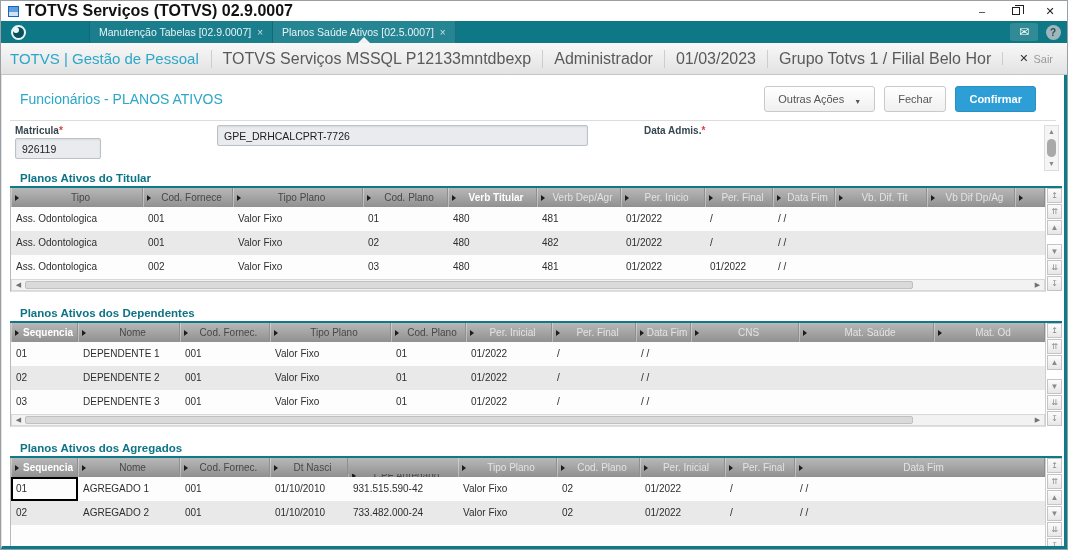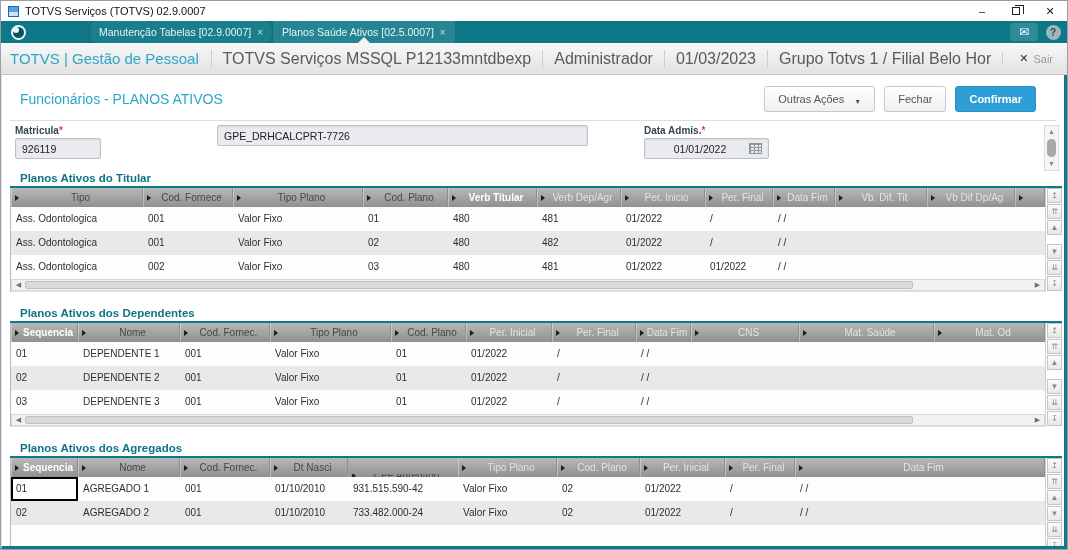--- a/index.html
+++ b/index.html
@@ -5,38 +5,38 @@
   * { margin:0; padding:0; box-sizing:border-box; }
   html,body { width:1068px; height:550px; overflow:hidden;
     font-family:"Liberation Sans","DejaVu Sans",sans-serif; background:#fff; }
   .window { width:1068px; height:550px; border:1px solid #98a0a6;
     display:flex; flex-direction:column; }
 
   
   .win-titlebar { height:20px; background:#fff; display:flex; align-items:center; flex:none; }
   .win-app-icon { width:11px; height:11px; margin:0 6px 0 7px; border:1px solid #1565c0;
     background:linear-gradient(#5ea0dc 0 5px,#cfe3f5 5px); }
-  .win-title { font-size:11px; color:#111; }
+  .win-title { font-size:16px; color:#111;font-weight:bold; }
   .win-spacer { flex:1; }
   .win-btn { width:34px; height:20px; display:flex; align-items:center; justify-content:center;
     font-size:11px; color:#222; }
   .restore-box { width:8px; height:8px; border:1px solid #222; position:relative; background:#fff; }
   .restore-box::before { content:""; position:absolute; top:-3px; left:2px; width:8px; height:8px;
     border:1px solid #222; border-left:none; border-bottom:none; }
 
   
   .tab-bar { height:22px; background:var(--teal,#0e7886); display:flex; align-items:stretch; flex:none; }
   .logo-btn { width:34px; display:flex; align-items:center; justify-content:center; }
   .logo-circle { width:15px; height:15px; border:2px solid #eaf6f8; border-radius:50%;
     background:#07505c; position:relative; }
   .logo-circle::after { content:""; position:absolute; top:0; left:0; width:6px; height:6px;
     background:#eaf6f8; border-radius:50%; }
   .tab { display:flex; align-items:center; padding:0 9px; font-size:10.5px; color:#e7f3f5;
     background:rgba(255,255,255,.05); border-right:1px solid rgba(0,0,0,.18); position:relative; }
-  .tab.first { margin-left:54px; border-left:1px solid rgba(0,0,0,.18);border-radius:8px; }
+  .tab.first { margin-left:54px; border-left:1px solid rgba(0,0,0,.18); }
   .tab .tab-close { margin-left:6px; color:rgba(255,255,255,.75); font-size:10px; }
   .tab.active { background:rgba(255,255,255,.10); }
   .tab.active::after { content:""; position:absolute; bottom:0; left:50%; margin-left:-6px;
     border-left:6px solid transparent; border-right:6px solid transparent; border-bottom:6px solid #f2f2f2; }
   .tabbar-spacer { flex:1; }
   .mail-btn { width:28px; margin:2px 1px; display:flex; align-items:center; justify-content:center;
     background:rgba(255,255,255,.14); border-radius:3px; color:#fff; font-size:12px; }
   .help-btn { width:28px; display:flex; align-items:center; justify-content:center; }
   .help-circle { width:15px; height:15px; border-radius:50%; background:#9fb6ba; color:#284d54;
     font-size:10px; font-weight:bold; text-align:center; line-height:15px; }
@@ -201,24 +201,20 @@
             <span>926119</span>
           </span>
       </div>
       <div class="field f-nome">
         <span class="input">
             <span>GPE_DRHCALCPRT-7726</span>
           </span>
       </div>
       <div class="field f-data">
         <span class="field-label"><span>Data Admis.</span><span class="req">*</span></span>
-        <span class="input">
-          <span class="val">01/01/2022</span>
-          <span class="cal-icon"></span>
-        </span>
       </div>
     </div>
 
     <div class="form-vscroll">
       <span class="vs-arrow">▲</span>
       <span class="vs-thumb"></span>
       <span class="vs-arrow">▼</span>
     </div>
 
     <div class="section-title">Planos Ativos do Titular</div>

